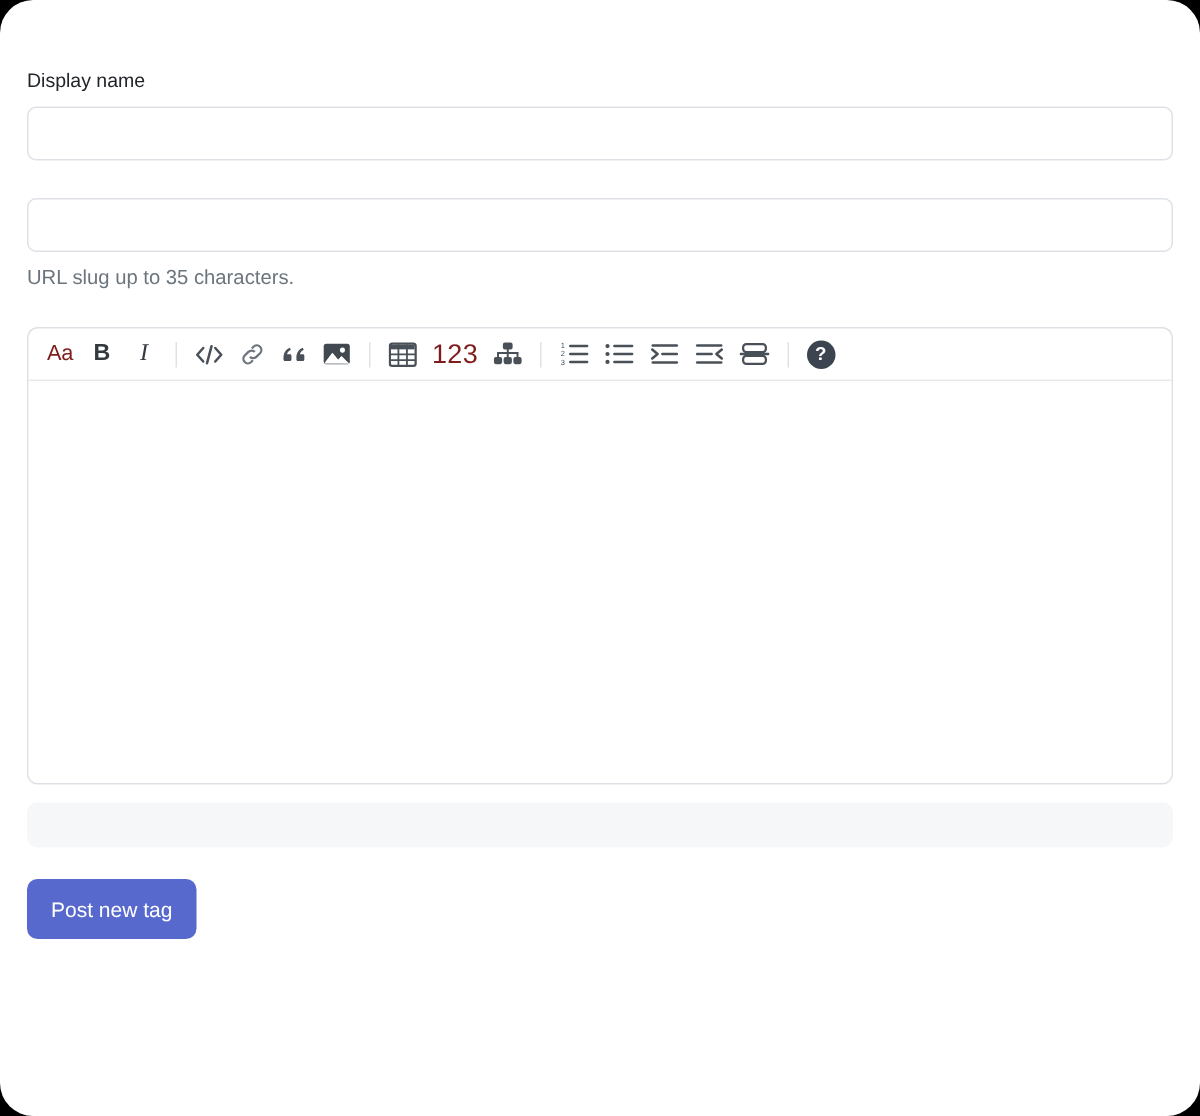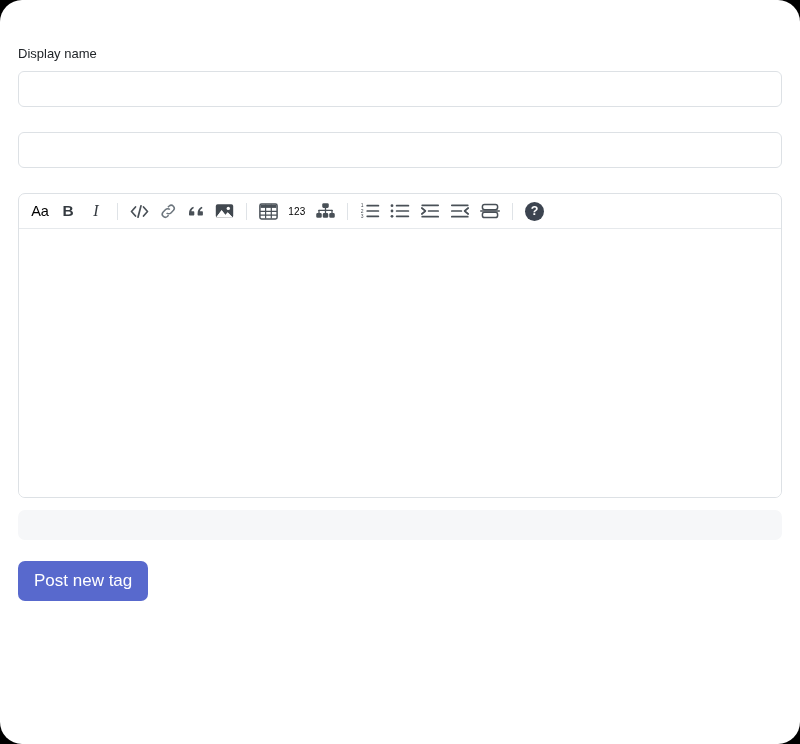--- a/index.html
+++ b/index.html
@@ -102,31 +102,31 @@
     border: 0;
     background: transparent;
     color: #495057;
     border-radius: 4px;
     cursor: pointer;
   }
   .tb-btn svg { display: block; }
   .tb-btn.txt {
     font-family: "Liberation Sans", sans-serif;
     font-size: 14px;
-    color: #000000;
+    color: #7f1d1d;
   }
   .tb-btn.aa { font-size: 14.5px; letter-spacing: -0.2px; }
   .tb-btn.bold { font-weight: bold; font-size: 15.5px; color: #343a40; }
   .tb-btn.italic {
     font-family: "Liberation Serif", serif;
     font-style: italic;
     font-size: 16px;
     color: #343a40;
   }
-  .tb-btn.num { font-size: 10px; font-weight: normal; letter-spacing: 0.2px; }
+  .tb-btn.num { font-size: 18px; font-weight: normal; letter-spacing: 0.2px; }
 
   .tb-sep {
     width: 1px;
     height: 17px;
     background: #dfe3e7;
     margin: 0 7px;
     flex: 0 0 auto;
   }
 
   .editor-body {
@@ -142,21 +142,21 @@
     background: #f6f7f9;
     border-radius: 7px;
   }
 
   
   .submit-row { margin-top: 21px; }
 
   .btn-primary {
     display: inline-block;
     font-family: "Liberation Sans", sans-serif;
-    font-size: 17px;
+    font-size: 14px;
     line-height: 18px;
     color: #ffffff;
     background: #5869cd;
     border: 0;
     border-radius: 7px;
     padding: 11px 16px;
     cursor: pointer;
   }
 
   .help-circle {
@@ -180,20 +180,21 @@
   <div class="content">
 
 
     <div class="field-group">
       <div class="field-label">Display name</div>
       <input class="text-input" type="text" placeholder="" style="">
     </div>
 
     <div class="field-group">
       <input class="text-input" type="text" placeholder="" style="">
+      <div class="help-text">URL slug up to 35 characters.</div>
     </div>
 
     <div class="field-group">
 
       <div class="editor">
 
         <div class="editor-toolbar">
 
           <button class="tb-btn txt aa">Aa</button>
           <button class="tb-btn txt bold">B</button>

